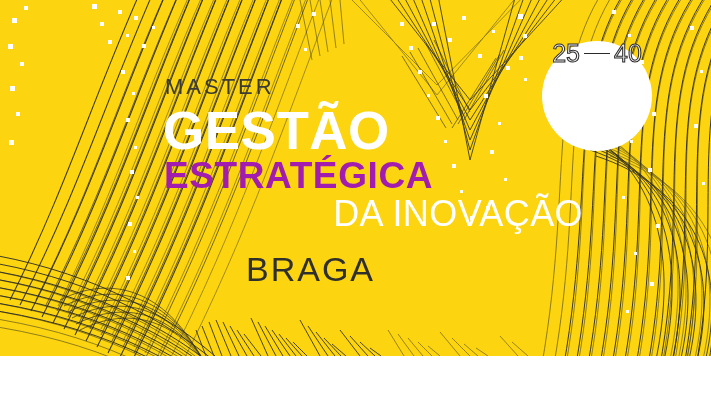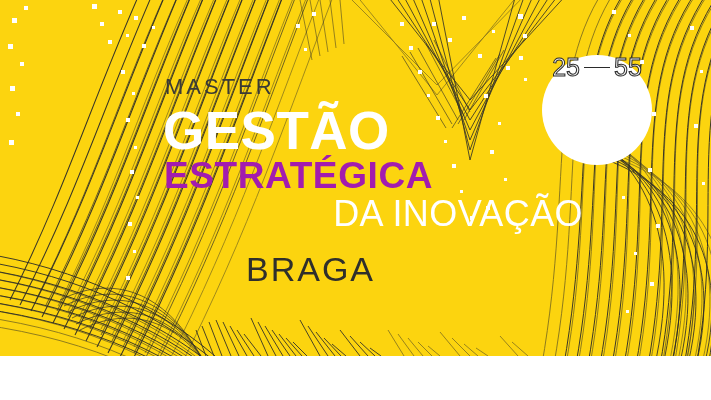--- a/index.html
+++ b/index.html
@@ -50,21 +50,21 @@
     color:#ffffff;line-height:1.0;margin:0 0 0 1px;text-align:right;
   }
   .braga{
     position:absolute;left:246px;top:252px;z-index:6;
     font-size:34px;font-weight:400;letter-spacing:2.0px;
     color:#2f2f2c;line-height:1;
   }
 
   
   .badge{
-    position:absolute;left:542px;top:55px;
+    position:absolute;left:542px;top:41px;
     width:110px;height:110px;border-radius:50%;
     background:#ffffff;z-index:7;
     display:flex;flex-direction:column;
     align-items:center;justify-content:space-between;
   }
   .badge-range{
     display:flex;align-items:center;justify-content:center;
     gap:3px;margin-bottom:3px;
   }
   .badge-num{
@@ -354,21 +354,21 @@
       <div class="estrategica">ESTRATÉGICA</div>
       <div class="inovacao">DA INOVAÇÃO</div>
     </div>
 
     <div class="braga">BRAGA</div>
 
     <div class="badge">
       <div class="badge-range">
         <span class="badge-num">25</span>
         <span class="badge-dash"></span>
-        <span class="badge-num">55</span>
+        <span class="badge-num">40</span>
       </div>
     </div>
   </div>
 
   <div class="footer">
 
     
     
 
     

